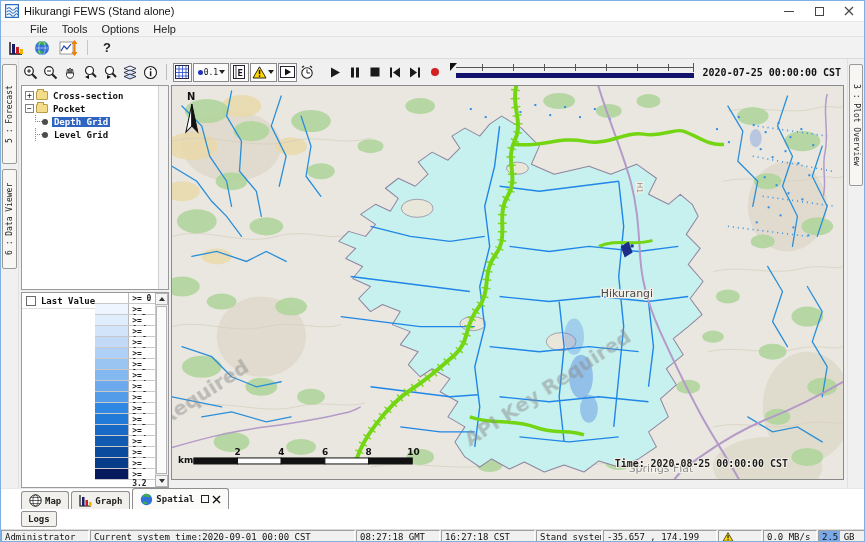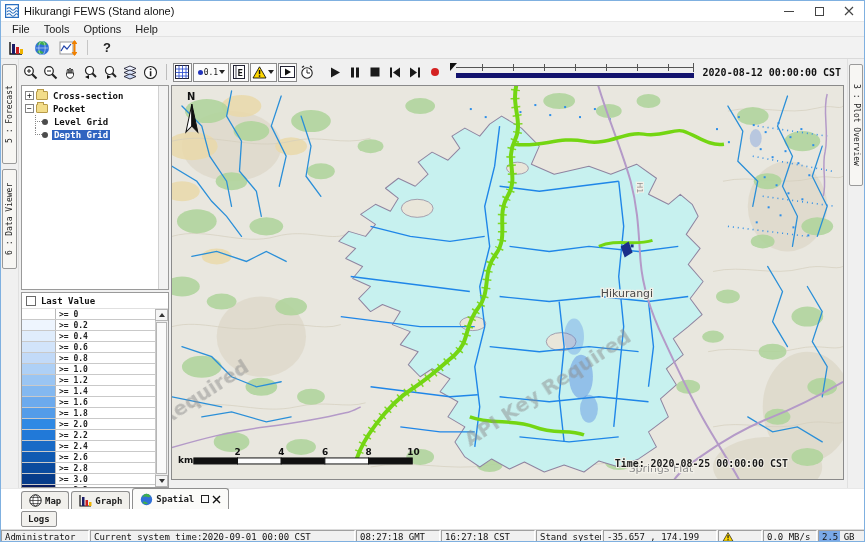--- a/index.html
+++ b/index.html
@@ -8,21 +8,21 @@
     font-family:"Liberation Sans",sans-serif;overflow:hidden;position:relative;}
   
   .titlebar{height:20px;display:flex;align-items:center;background:#ffffff;padding-left:4px;}
   .titlebar .title{font-size:11px;color:#111;margin-left:5px;flex:1;}
   .win-controls{display:flex;height:100%;}
   .win-btn{width:30px;height:100%;display:flex;align-items:center;justify-content:center;}
   .min-glyph{width:10px;height:1px;background:#444;}
   .max-glyph{width:9px;height:9px;border:1px solid #444;}
   
   .menubar{height:16px;background:#f4f4f4;border-top:1px solid #e8e8e8;border-bottom:1px solid #e2e2e2;
-    display:flex;align-items:center;padding-left:4px;}
+    display:flex;align-items:center;padding-left:22px;}
   .menu-item{font-size:11px;color:#222;padding:0 7px;}
   
   .toolbar1{height:22px;background:#f2f2f2;border-bottom:1px solid #dadada;display:flex;align-items:center;padding-left:4px;gap:4px;}
   .tb-btn{width:22px;height:19px;display:flex;align-items:center;justify-content:center;}
   .tb-sep{width:1px;height:15px;background:#c6c6c6;margin:0 4px;}
   .help-q{font-size:13px;font-weight:bold;color:#222;}
   
   .content-row{height:429px;display:flex;background:#f0f0f0;}
   .vstrip{background:#f0f0f0;display:flex;flex-direction:column;align-items:center;}
   .vstrip.left{width:18px;border-right:1px solid #e0e0e0;padding-top:5px;gap:5px;}
@@ -59,21 +59,21 @@
   .tree-line{width:12px;height:13px;position:relative;flex:none;margin-left:8px;}
   .tree-line::before{content:"";position:absolute;left:5px;top:0;bottom:0;border-left:1px dotted #888;}
   .tree-line.last::before{bottom:6px;}
   .tree-line::after{content:"";position:absolute;left:5px;top:6px;width:7px;border-top:1px dotted #888;}
   .folder{width:12px;height:9px;background:#f3dd8a;border:1px solid #b89b4a;border-radius:1px;margin-right:3px;flex:none;position:relative;}
   .folder::before{content:"";position:absolute;left:0;top:-3px;width:5px;height:2px;background:#f3dd8a;border:1px solid #b89b4a;border-bottom:none;}
   .bullet{width:6px;height:6px;border-radius:50%;background:#4c4c4c;margin-right:4px;flex:none;}
   .tree-label{padding:0 2px;}
   .tree-label.selected{background:#2f64c0;color:#fff;}
   
-  .legend-panel{flex:1;background:#ffffff;border:1px solid #9a9a9a;margin-top:2px;display:flex;flex-direction:column;
+  .legend-panel{flex:1;background:#ffffff;border:1px solid #9a9a9a;margin-top:2px;display:flex;flex-direction:row;
     font-family:"DejaVu Sans Mono",monospace;overflow:hidden;}
   .legend-header{height:16px;display:flex;align-items:center;padding-left:4px;border-bottom:1px solid #e0e0e0;}
   .checkbox{width:10px;height:10px;border:1px solid #6a6a6a;background:#fff;margin-right:5px;flex:none;}
   .legend-title{font-size:9px;font-weight:bold;color:#111;}
   .legend-body{flex:1;display:flex;overflow:hidden;}
   .legend-rows{flex:1;display:flex;flex-direction:column;overflow:hidden;}
   .legend-row{height:11px;flex:none;display:flex;border-bottom:1px solid #c9c9c9;}
   .swatch{width:34px;flex:none;border-right:1px solid #b9b9b9;}
   .legend-label{flex:1;font-size:8px;font-weight:bold;color:#222;padding:1px 0 0 3px;background:#fff;}
   .legend-scroll{width:13px;flex:none;background:#ececec;border-left:1px solid #c9c9c9;display:flex;flex-direction:column;align-items:center;}
@@ -308,46 +308,46 @@
           <div class="tl-tick" style="left:13%"></div>
             <div class="tl-tick" style="left:25.5%"></div>
           <div class="tl-tick" style="left:38%"></div>
             <div class="tl-tick" style="left:50.5%"></div>
           <div class="tl-tick" style="left:63%"></div>
             <div class="tl-tick" style="left:75.5%"></div>
           <div class="tl-tick" style="left:88%"></div>
           <div class="tl-end"></div>
           <div class="tl-bar"></div>
         </div>
-        <div class="mt-datetime">2020-08-12 00:00:00 CST</div>
+        <div class="mt-datetime">2020-07-25 00:00:00 CST</div>
       </div>
 
       <div class="inner-row">
         <div class="left-panel">
           <div class="tree-panel">
             <div id="tree-rows">
                 <div class="tree-row">
                   <div class="expander">+</div>
                   <div class="folder"></div>
                   <span class="tree-label">Cross-section</span>
                 </div>
                 <div class="tree-row">
                   <div class="expander">−</div>
                   <div class="folder"></div>
                   <span class="tree-label">Pocket</span>
                 </div>
                 <div class="tree-row">
+                  <span class="tree-line last"></span>
+                  <div class="bullet"></div>
+                  <span class="tree-label selected">Depth Grid</span>
+                </div>
+                <div class="tree-row">
                   <span class="tree-line"></span>
                   <div class="bullet"></div>
                   <span class="tree-label">Level Grid</span>
-                </div>
-                <div class="tree-row">
-                  <span class="tree-line last"></span>
-                  <div class="bullet"></div>
-                  <span class="tree-label selected">Depth Grid</span>
                 </div>
               </div>
             <div class="tree-scroll"></div>
           </div>
           <div class="legend-panel">
             <div class="legend-header">
               <div class="checkbox"></div>
               <span class="legend-title">Last Value</span>
             </div>
             <div class="legend-body">

